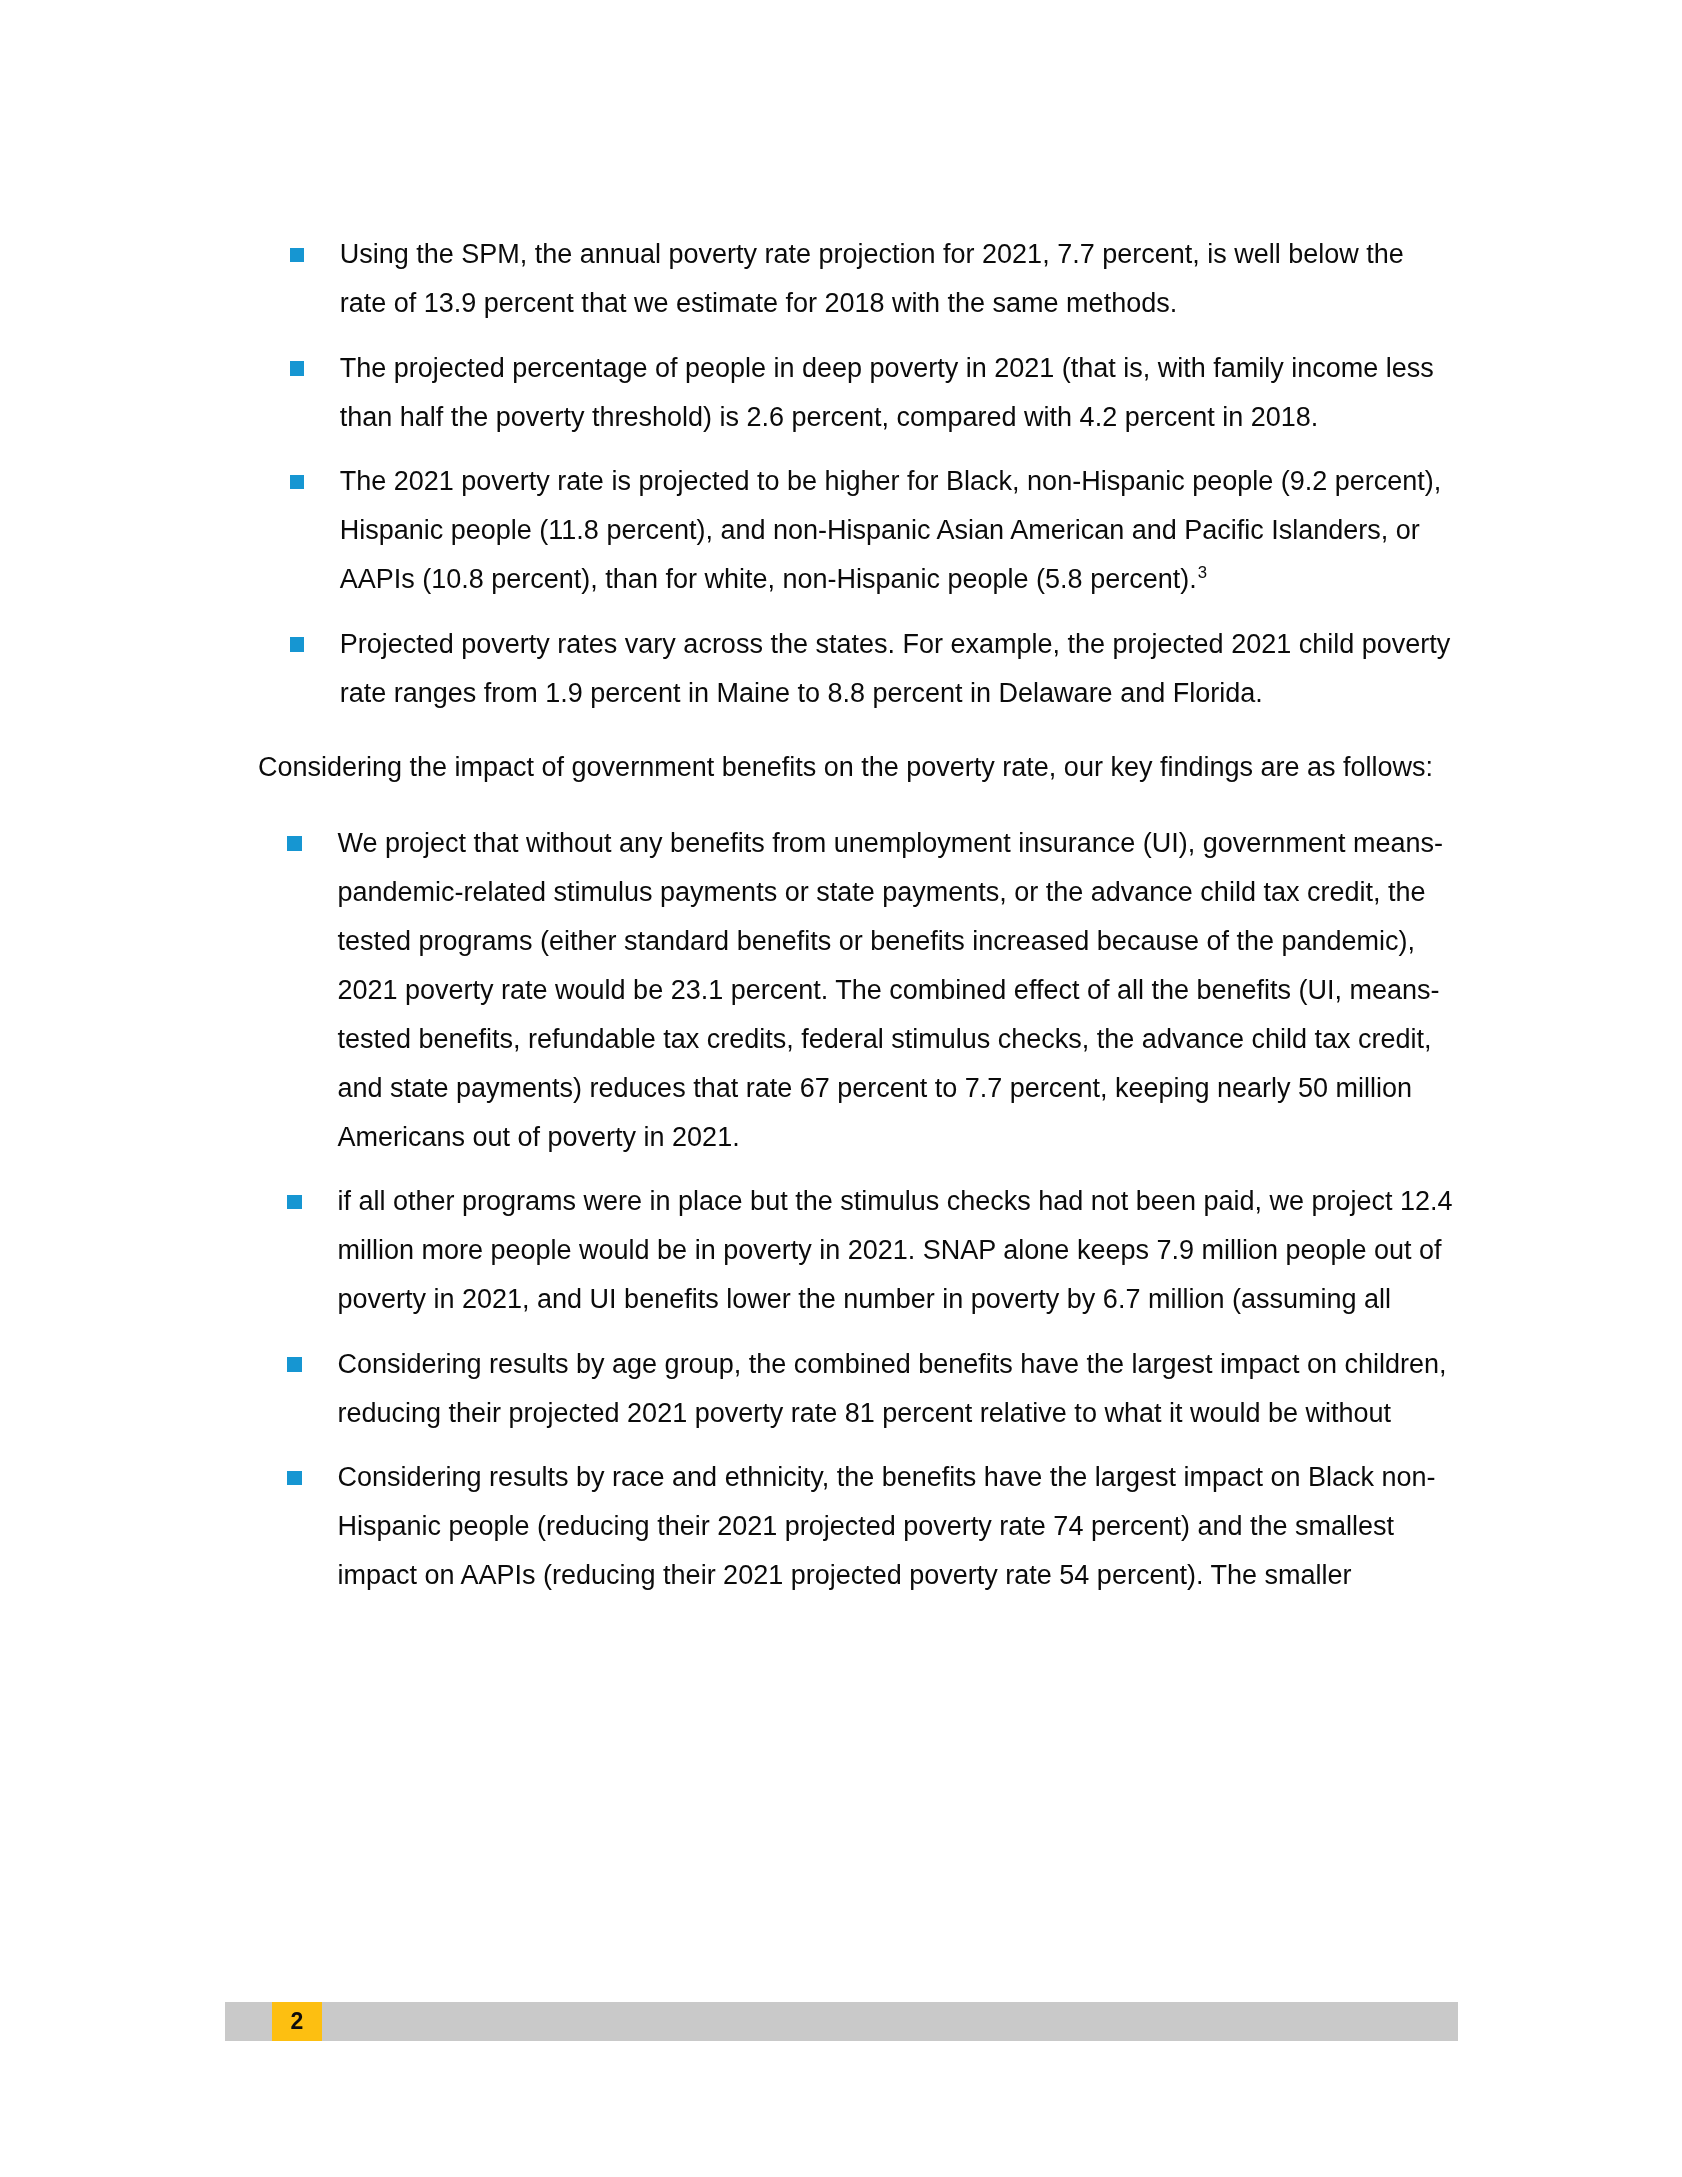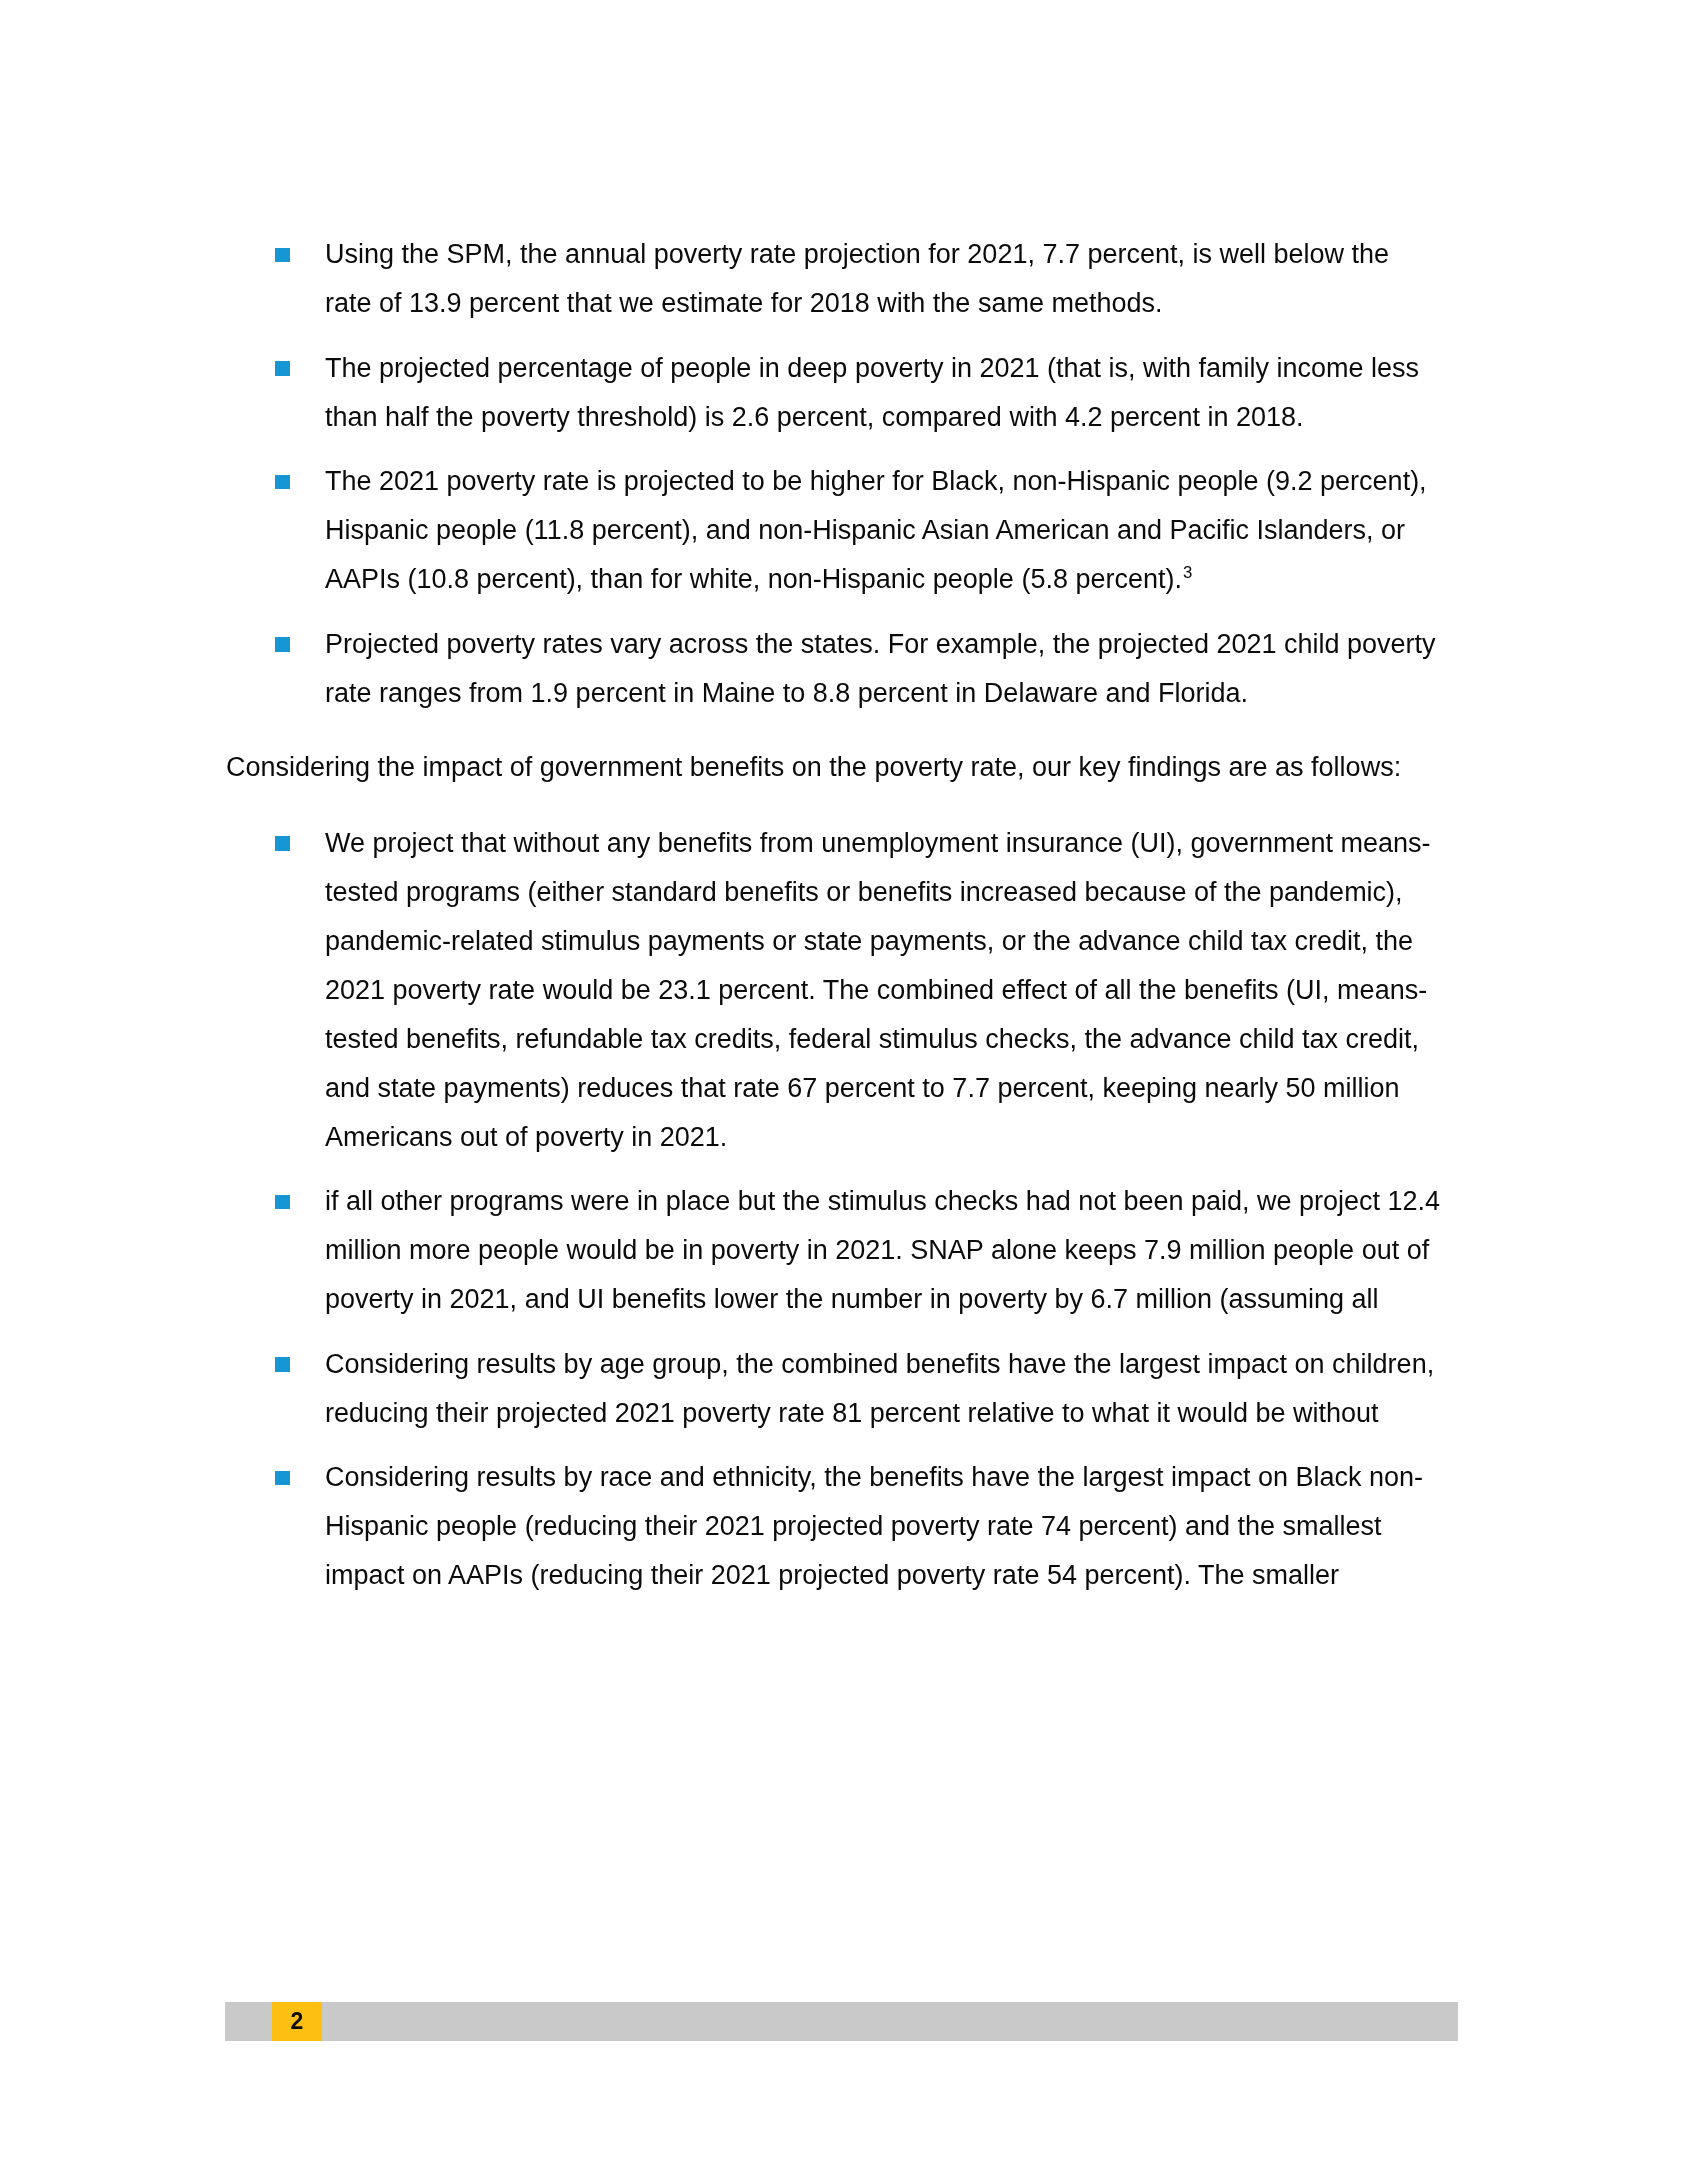--- a/index.html
+++ b/index.html
@@ -16,21 +16,21 @@
     color: var(--body-text, #0b0b0b);
     overflow: hidden;
   }
   .content {
     position: absolute;
     left: 226px;
     top: 230px;
     width: 1239px;
     display: flex;
     flex-direction: column;
-    align-items: flex-start;
+    align-items: center;
     font-size: 27px;
     line-height: 49px;
   }
   .bullet-list {
     display: flow-root;
   }
   .bullet-item {
     position: relative;
     padding-left: 99px;
     margin-bottom: 15.5px;
@@ -127,22 +127,22 @@
             <div class="line"><span>rate ranges from 1.9 percent in Maine to 8.8 percent in Delaware and Florida.</span></div>
           </div>
         </div>
       </section>
     <p class="lead-paragraph">Considering the impact of government benefits on the poverty rate, our key findings are as follows:</p>
     <section class="bullet-list" id="bullets-bottom">
         <div class="bullet-item">
           <span class="bullet-marker"></span>
           <div class="bullet-text">
             <div class="line"><span>We project that without any benefits from unemployment insurance (UI), government means-</span></div>
+            <div class="line"><span>pandemic-related stimulus payments or state payments, or the advance child tax credit, the</span></div>
             <div class="line"><span>tested programs (either standard benefits or benefits increased because of the pandemic),</span></div>
-            <div class="line"><span>pandemic-related stimulus payments or state payments, or the advance child tax credit, the</span></div>
             <div class="line"><span>2021 poverty rate would be 23.1 percent. The combined effect of all the benefits (UI, means-</span></div>
             <div class="line"><span>tested benefits, refundable tax credits, federal stimulus checks, the advance child tax credit,</span></div>
             <div class="line"><span>and state payments) reduces that rate 67 percent to 7.7 percent, keeping nearly 50 million</span></div>
             <div class="line"><span>Americans out of poverty in 2021.</span></div>
           </div>
         </div>
         <div class="bullet-item">
           <span class="bullet-marker"></span>
           <div class="bullet-text">
             <div class="line"><span>if all other programs were in place but the stimulus checks had not been paid, we project 12.4</span></div>

